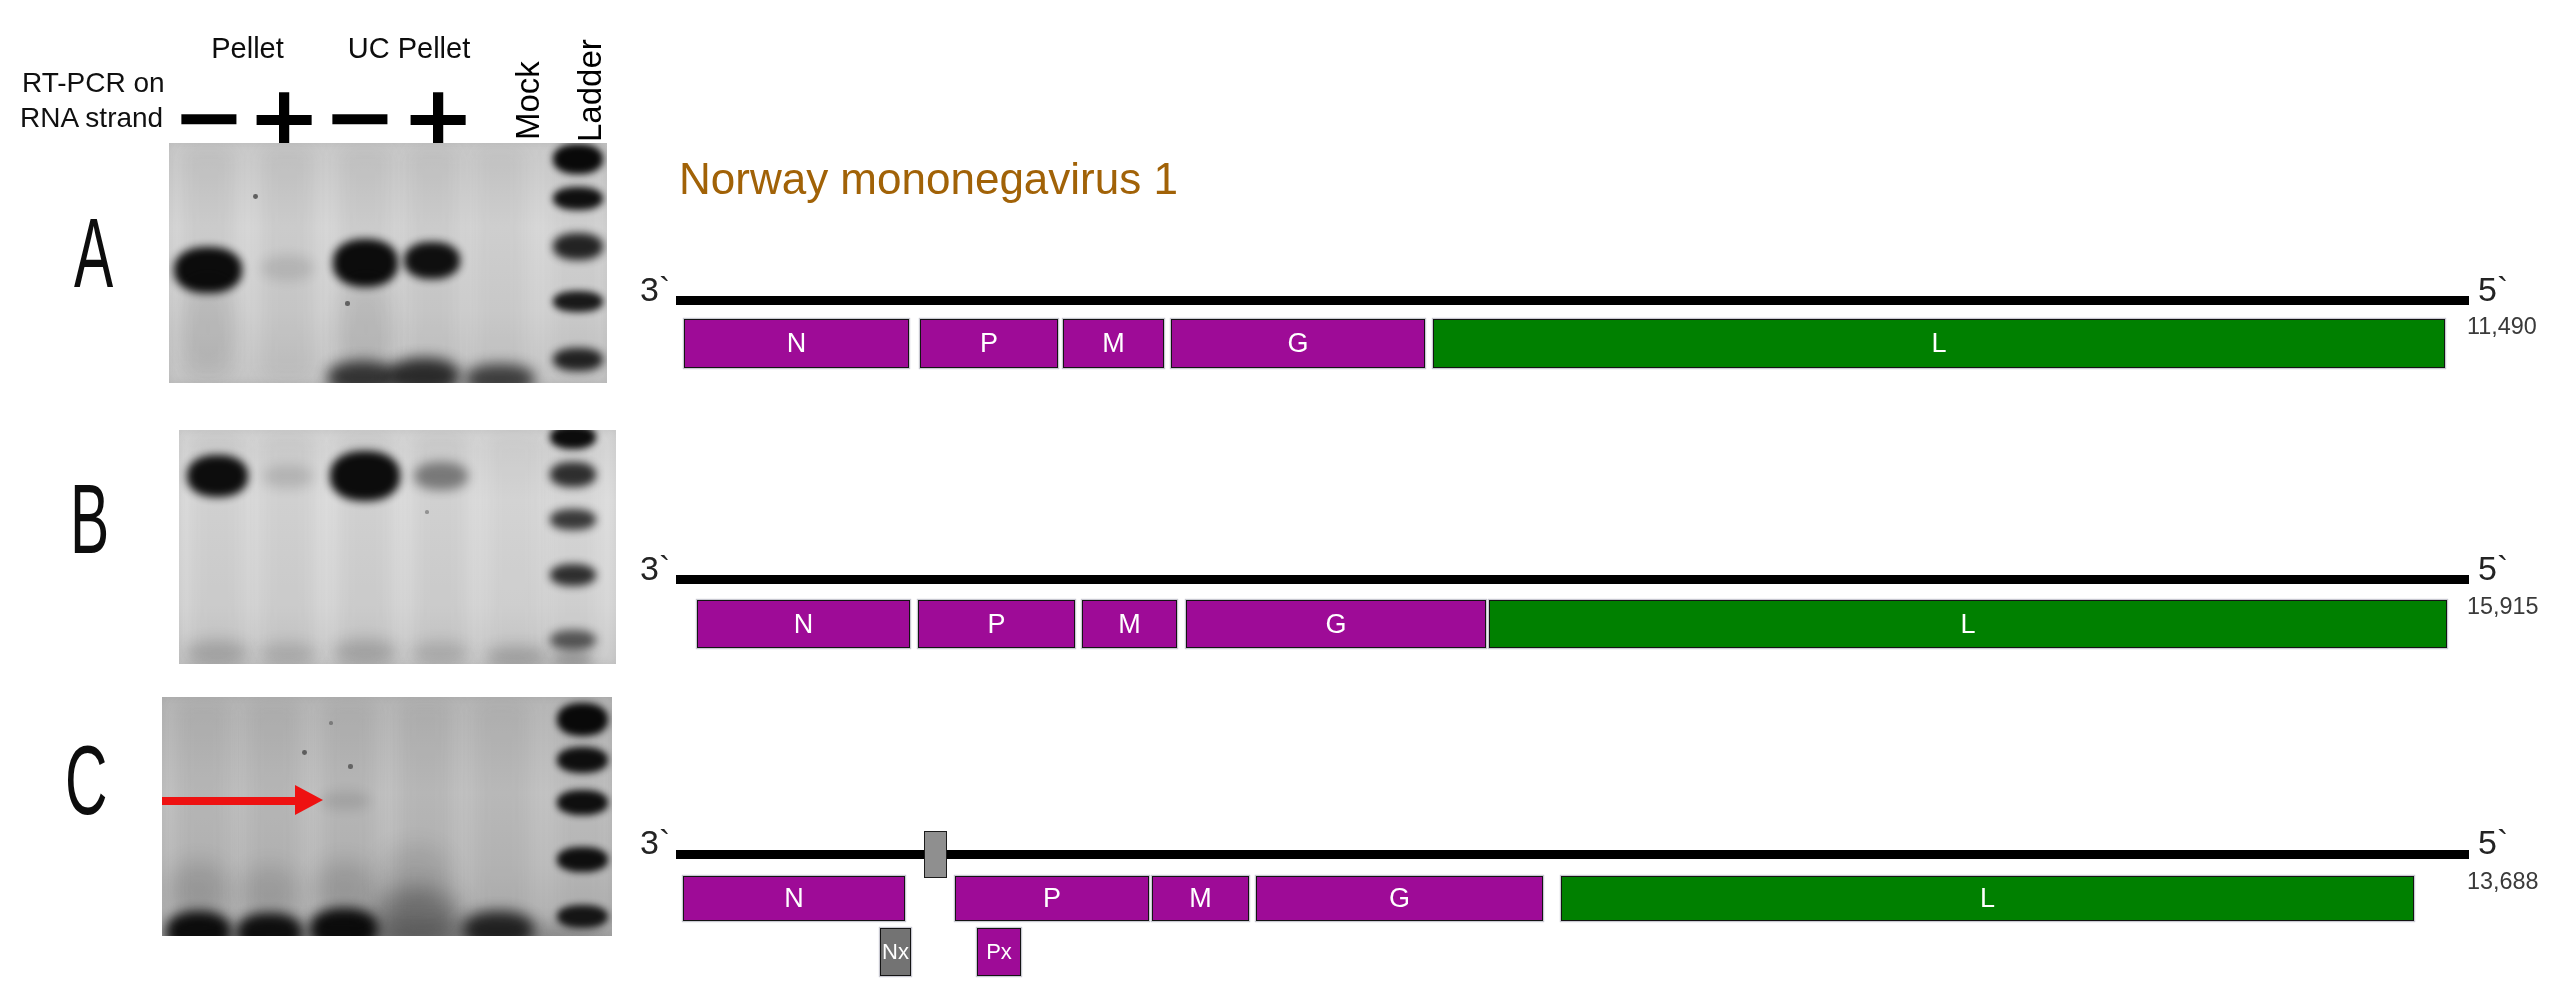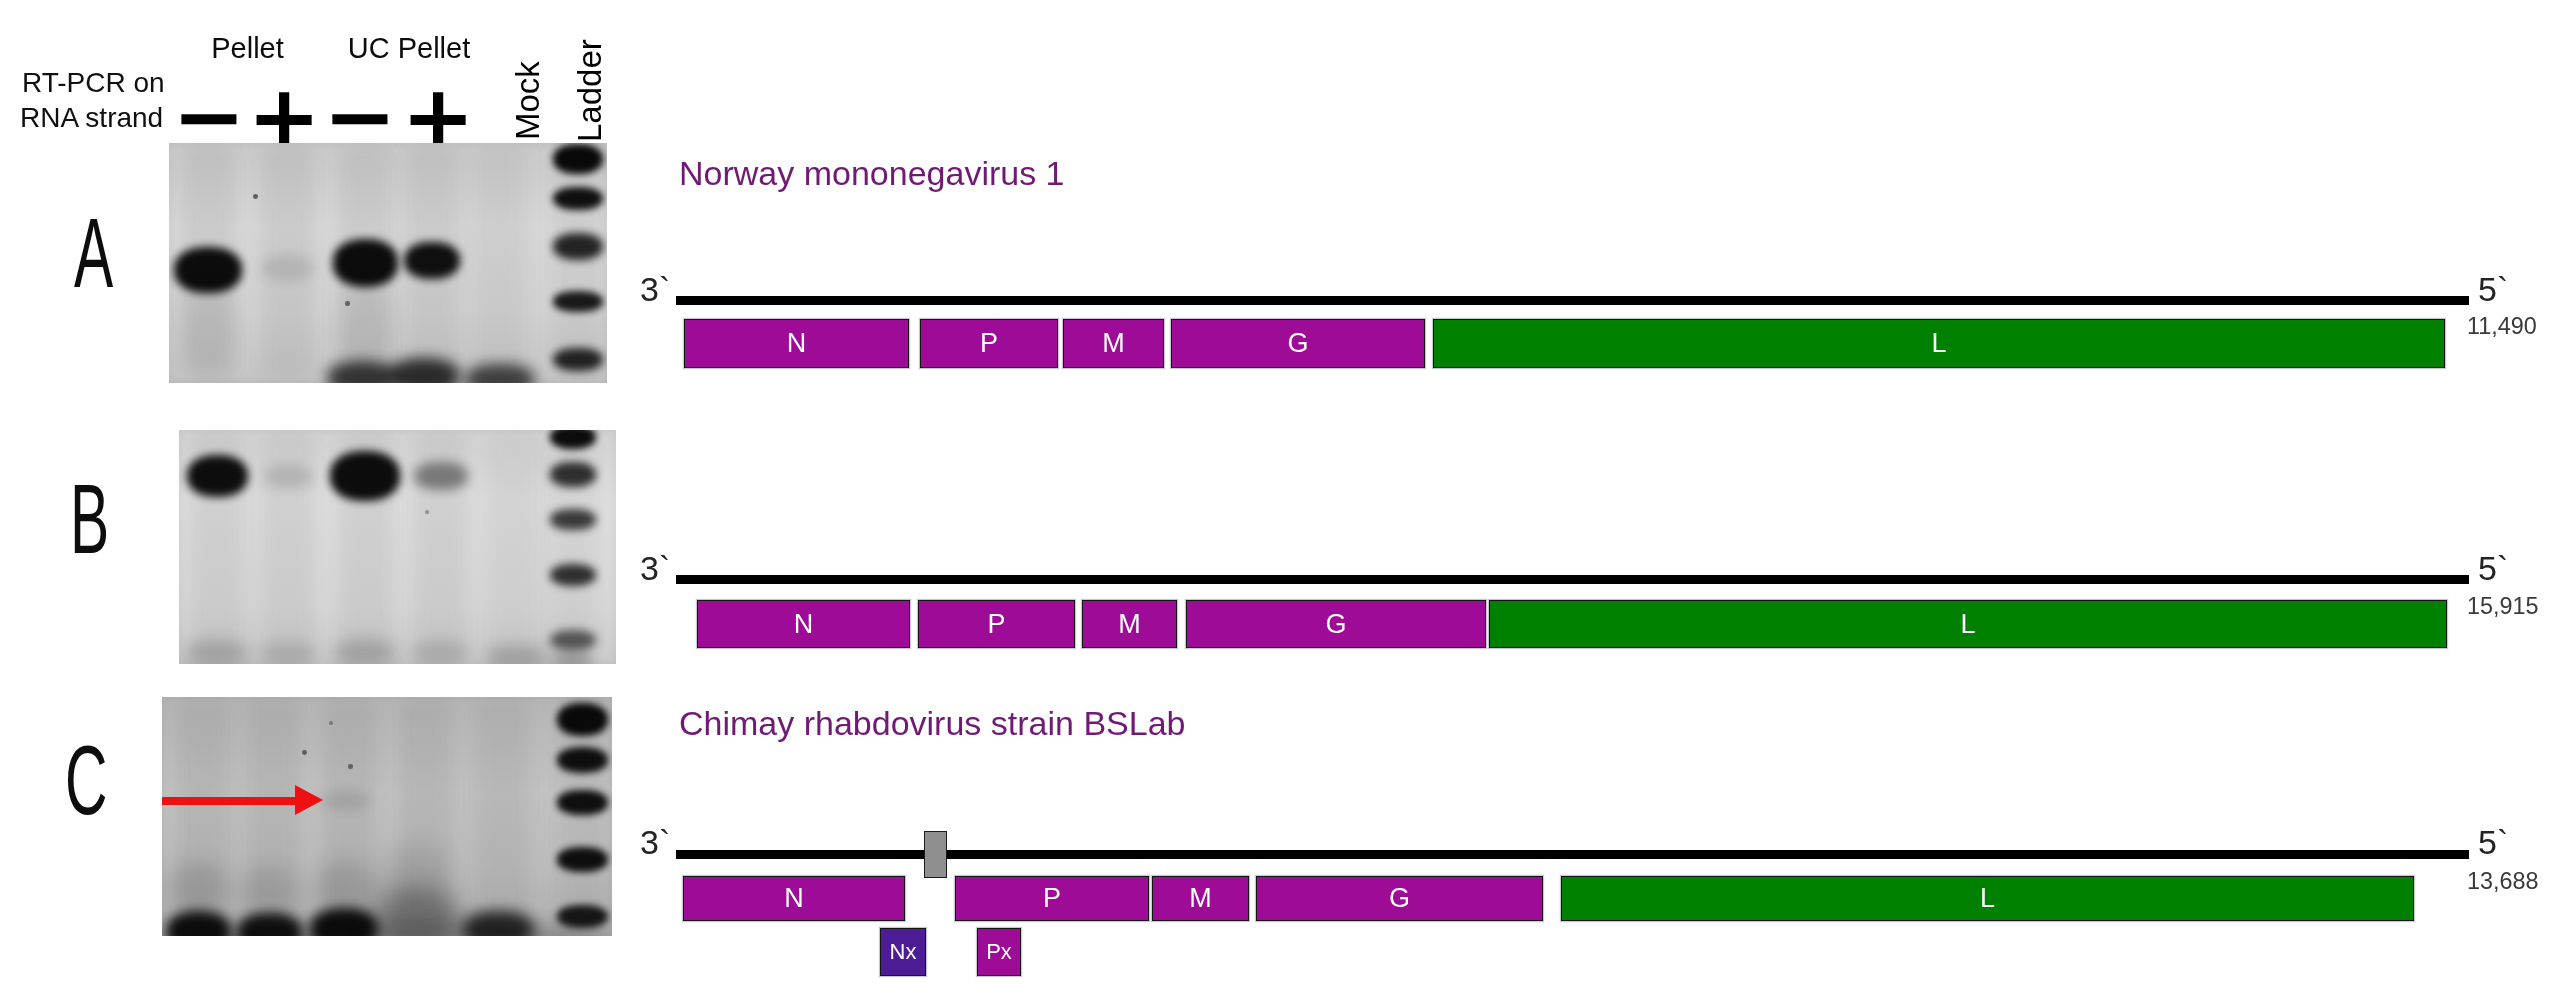--- a/index.html
+++ b/index.html
@@ -6,21 +6,21 @@
   .fig{position:relative;width:2576px;height:994px;background:#ffffff;
        font-family:"Liberation Sans","DejaVu Sans",sans-serif;overflow:hidden;}
   .hdr{position:absolute;color:#101010;font-size:28px;white-space:nowrap;}
   .grp{position:absolute;color:#0d0d0d;font-size:29px;text-align:center;white-space:nowrap;}
   .sign{position:absolute;width:70px;height:82px;display:flex;align-items:center;justify-content:center;
         font-weight:700;font-size:88px;font-family:"DejaVu Sans",sans-serif;color:#000;}
   .vlabel{position:absolute;font-size:33px;color:#000;transform:rotate(-90deg);
           transform-origin:0 0;white-space:nowrap;}
   .panel-letter{position:absolute;font-size:98px;line-height:1;color:#0d0d0d;
           transform:scaleX(.6);transform-origin:0 0;}
-  .virus-title{position:absolute;font-size:34px;color:#701a75;white-space:nowrap;}
+  .virus-title{position:absolute;font-size:44px;color:#a16207;white-space:nowrap;}
   .endlab{position:absolute;font-size:34px;color:#232323;white-space:nowrap;}
   .glen{position:absolute;font-size:23.4px;color:#3a3a3a;white-space:nowrap;}
   .gline{position:absolute;background:#000;}
   .gene{position:absolute;display:flex;align-items:center;justify-content:center;color:#ffffff;
         font-size:27px;border:1.8px solid #141414;box-shadow:0 0 0 1.2px #c9c9d2;box-sizing:border-box;}
   .gene.sub{font-size:22px;}
   .overlapBox{position:absolute;background:#8f8f8f;border:1.8px solid #1c1c1c;box-sizing:border-box;}
   .gel{position:absolute;overflow:hidden;box-shadow:inset 0 0 8.2px rgba(0,0,0,.08);}
   .gelA{background:linear-gradient(180deg,#c9c9c9,#d8d8d8 35%,#d2d2d2 70%,#c5c5c5);}
   .gelB{background:linear-gradient(180deg,#d3d3d3,#dedede 30%,#d8d8d8 75%,#cbcbcb);}
@@ -44,21 +44,20 @@
   <div class="sign" style="left:325px;top:75px;">−</div>
   <div class="sign" style="left:403px;top:75px;">+</div>
   <div class="vlabel" style="left:509px;top:140px;">Mock</div>
   <div class="vlabel" style="left:571px;top:142px;">Ladder</div>
 
   <div class="panel-letter" style="left:74px;top:204px;">A</div>
   <div class="panel-letter" style="left:70px;top:470px;">B</div>
   <div class="panel-letter" style="left:65px;top:731px;">C</div>
 
   <div class="virus-title" style="left:679px;top:154px;">Norway mononegavirus 1</div>
-  <div class="virus-title" style="left:679px;top:704px;">Chimay rhabdovirus strain BSLab</div>
 
   <div class="endlab" style="left:640px;top:270px;">3`</div>
   <div class="endlab" style="left:2478px;top:270px;">5`</div>
   <div class="glen" style="left:2467px;top:313px;">11,490</div>
 
   <div class="endlab" style="left:640px;top:549px;">3`</div>
   <div class="endlab" style="left:2478px;top:549px;">5`</div>
   <div class="glen" style="left:2467px;top:593px;">15,915</div>
 
   <div class="endlab" style="left:640px;top:823px;">3`</div>
@@ -126,21 +125,21 @@
         <div class="blob" style="left: 373px; top: 222px; width: 41px; height: 16.3px; opacity: 0.25; filter: blur(5.8px);"></div>
         <div class="blob" style="left: 246px; top: 80px; width: 4.1px; height: 4.1px; opacity: 0.3; filter: blur(0.6px);"></div>
       </div>
       <div class="gline" style="left: 676px; top: 850px; width: 1793px; height: 8.8px;"></div>
       <div class="overlapBox" style="left: 924px; top: 831px; width: 23px; height: 47px;"></div>
       <div class="gene" style="left: 683px; top: 876px; width: 222px; height: 45px; background: rgb(158, 11, 151);">N</div>
       <div class="gene" style="left: 955px; top: 876px; width: 194px; height: 45px; background: rgb(158, 11, 151);">P</div>
       <div class="gene" style="left: 1152px; top: 876px; width: 97px; height: 45px; background: rgb(158, 11, 151);">M</div>
       <div class="gene" style="left: 1256px; top: 876px; width: 287px; height: 45px; background: rgb(158, 11, 151);">G</div>
       <div class="gene" style="left: 1561px; top: 876px; width: 853px; height: 45px; background: rgb(0, 128, 0);">L</div>
-      <div class="gene sub" style="left: 880px; top: 928px; width: 46px; height: 48px; background: #4c1d95;">Nx</div>
+      <div class="gene sub" style="left: 880px; top: 928px; width: 31px; height: 48px; background: #737373;">Nx</div>
       <div class="gene sub" style="left: 977px; top: 928px; width: 44px; height: 48px; background: rgb(158, 11, 151);">Px</div>
       <div class="gel gelC" style="left: 162px; top: 697px; width: 450px; height: 239px;">
         <div class="streak" style="left: 14.3px; top: 2.3px; width: 55px; height: 234px; background: rgba(90, 90, 90, 0.13); filter: blur(9.3px);"></div>
         <div class="streak" style="left: 84px; top: 2.3px; width: 55px; height: 234px; background: rgba(90, 90, 90, 0.13); filter: blur(9.3px);"></div>
         <div class="streak" style="left: 160px; top: 2.3px; width: 55px; height: 234px; background: rgba(90, 90, 90, 0.13); filter: blur(9.3px);"></div>
         <div class="streak" style="left: 236px; top: 2.3px; width: 55px; height: 234px; background: rgba(90, 90, 90, 0.12); filter: blur(9.3px);"></div>
         <div class="streak" style="left: 312px; top: 2.3px; width: 55px; height: 234px; background: rgba(90, 90, 90, 0.1); filter: blur(9.3px);"></div>
         <div class="streak" style="left: 396px; top: 2.3px; width: 50px; height: 234px; background: rgba(90, 90, 90, 0.08); filter: blur(9.3px);"></div>
         <div class="blob" style="left: 395px; top: 5.8px; width: 51px; height: 33px; opacity: 0.98; filter: blur(3.5px);"></div>
         <div class="blob" style="left: 395px; top: 50px; width: 51px; height: 26px; opacity: 0.95; filter: blur(3.5px);"></div>

